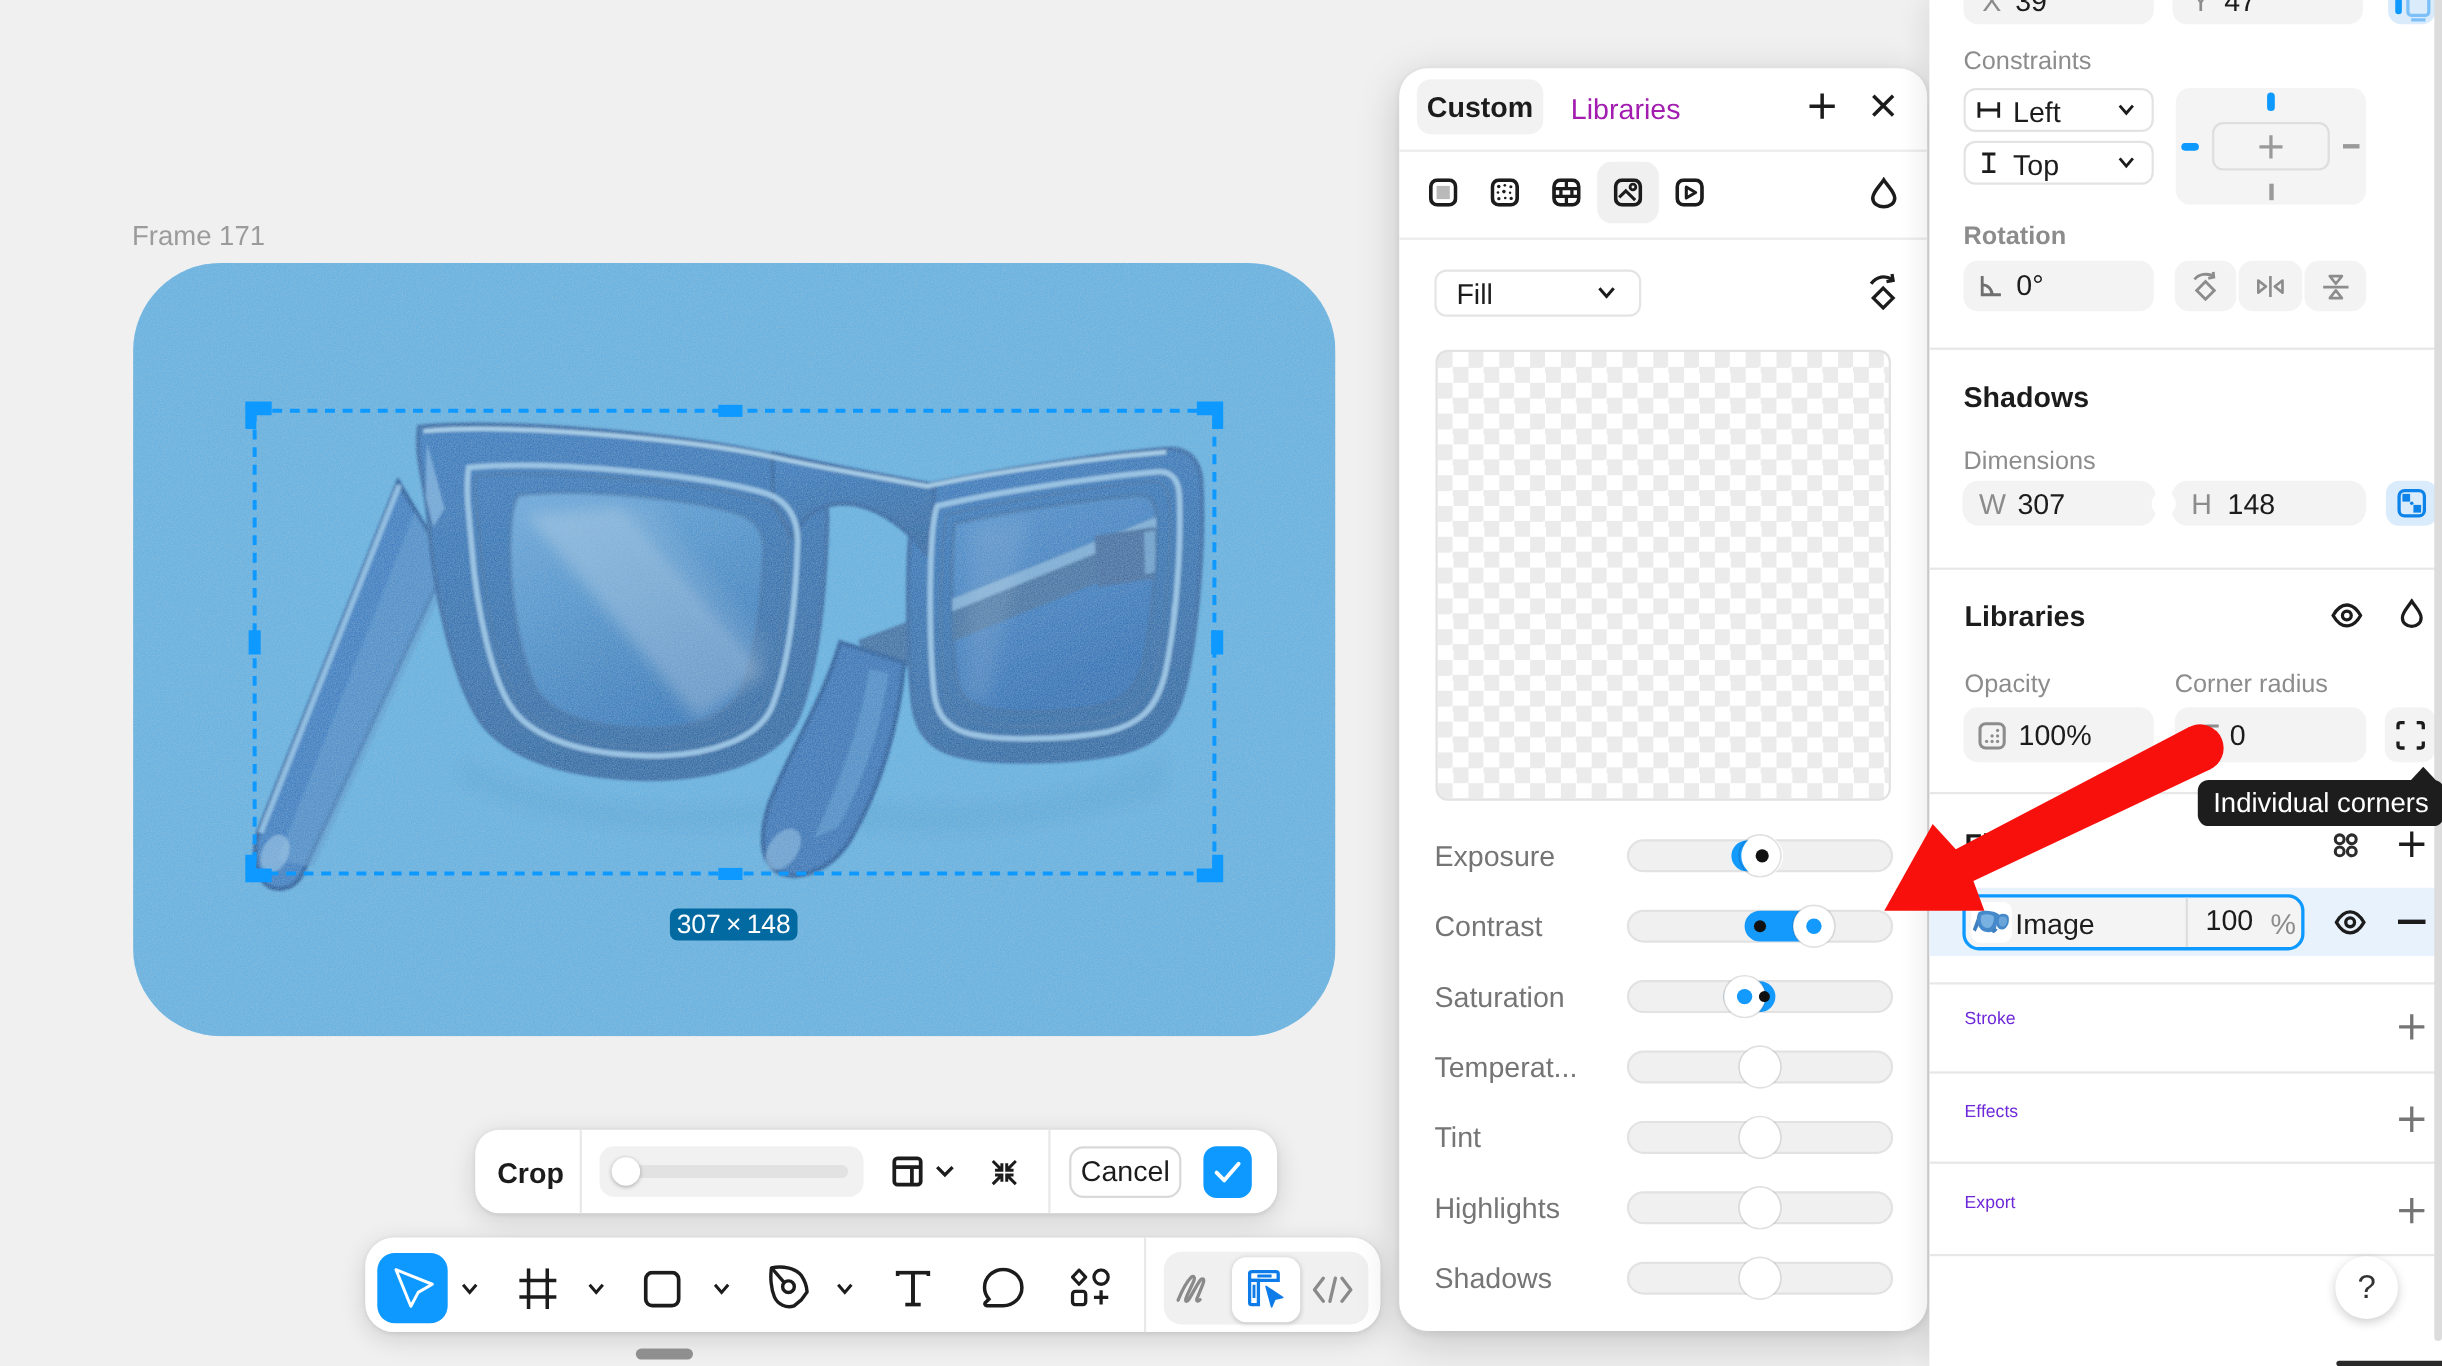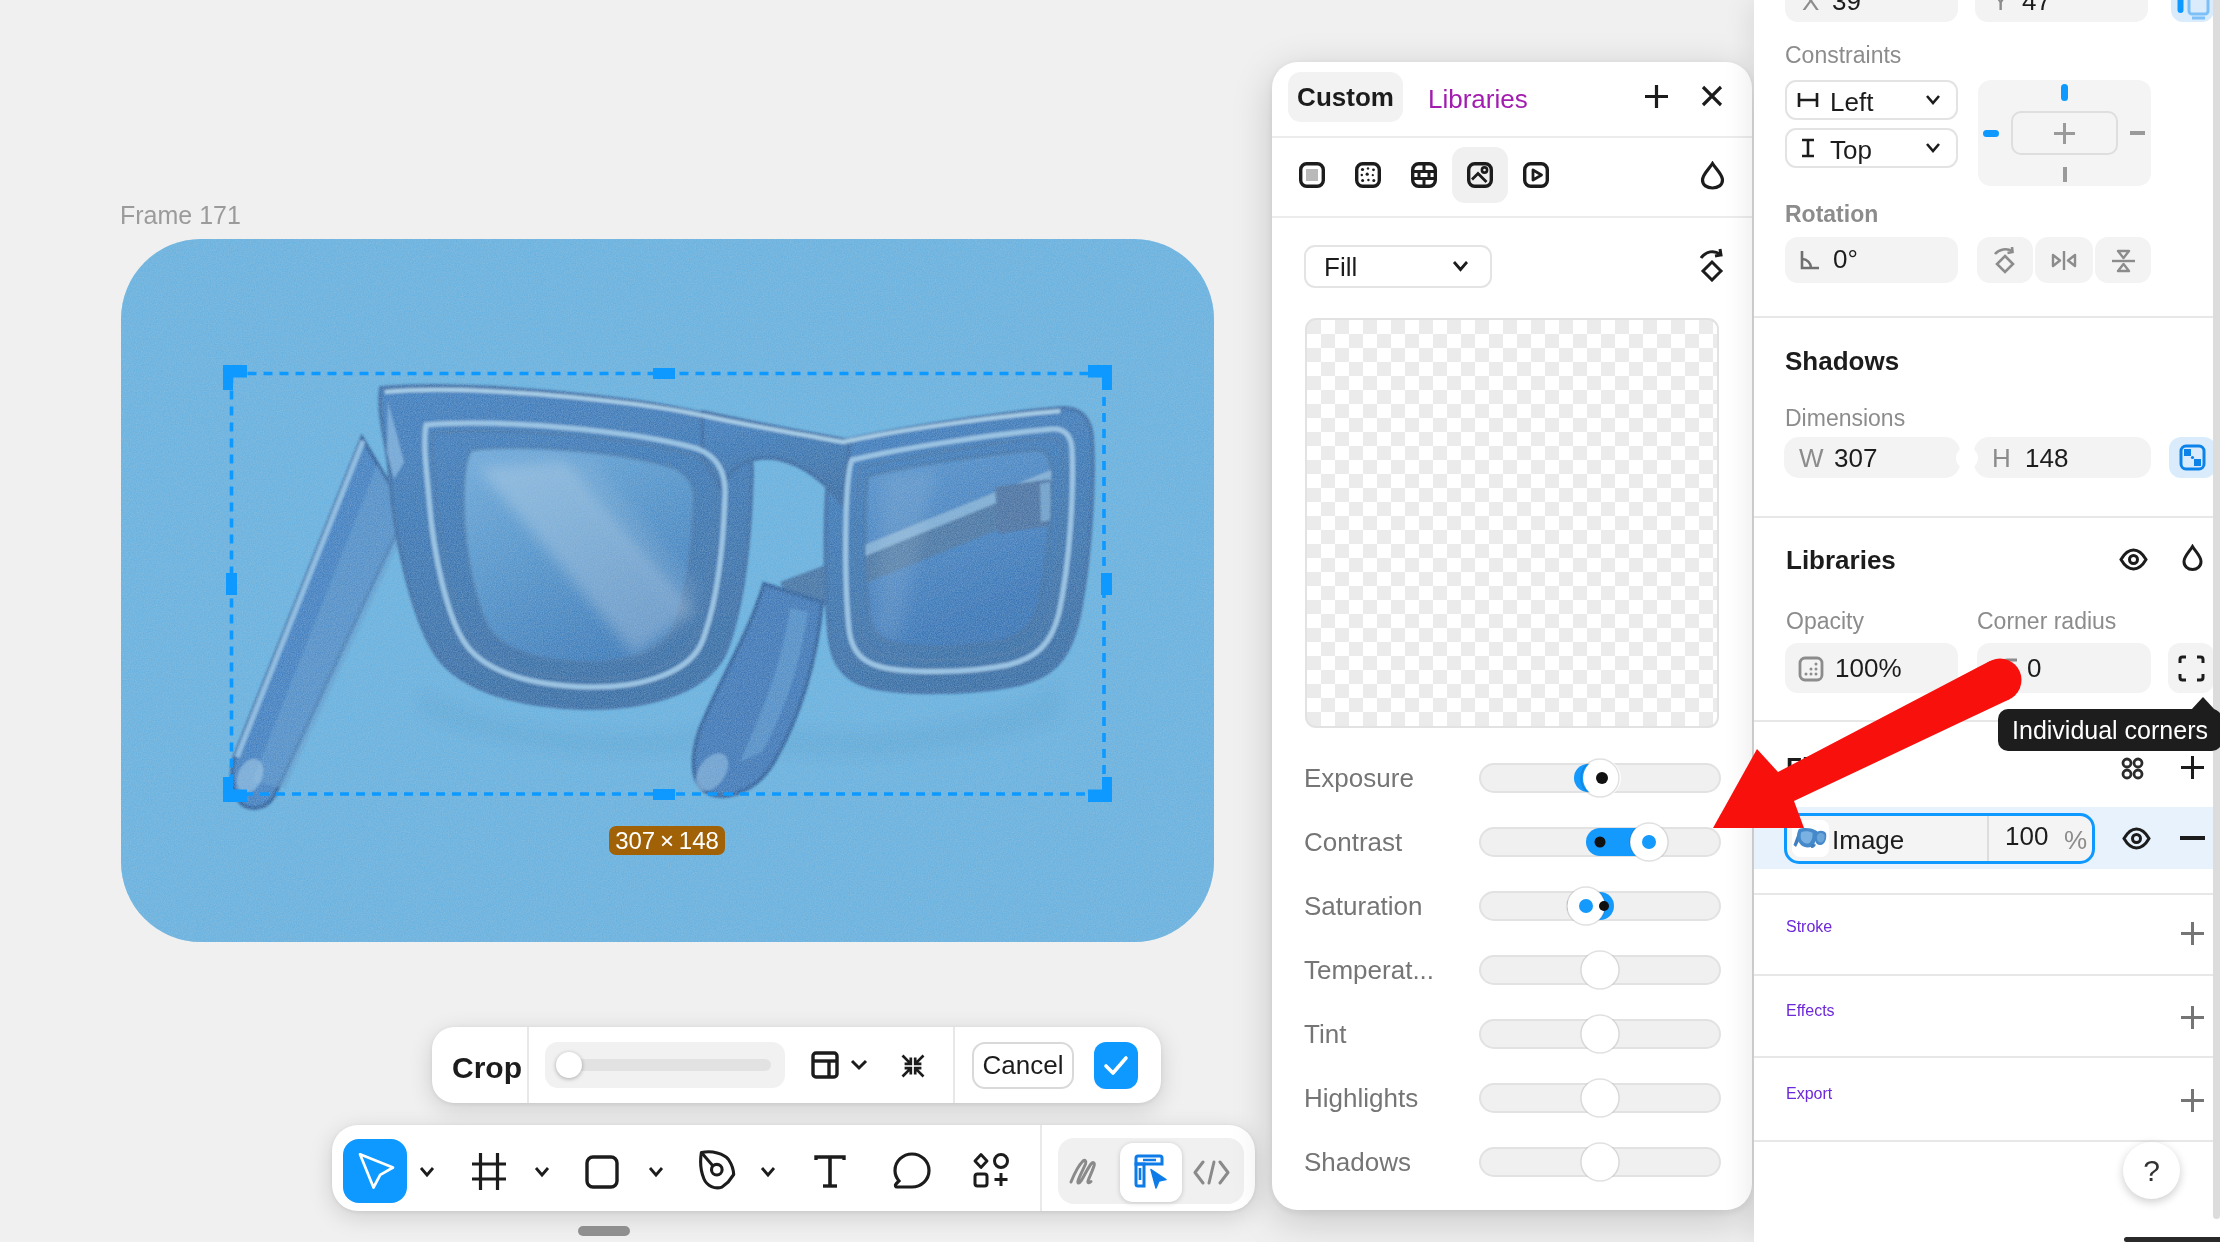--- a/index.html
+++ b/index.html
@@ -141,26 +141,26 @@
     <path d="M 223 777 L 223 802 L 247 802 L 247 789.5 L 233 789.5 L 233 777 Z" fill="#0d99ff"></path>
     <path d="M 1112 777 L 1112 802 L 1088 802 L 1088 789.5 L 1102 789.5 L 1102 777 Z" fill="#0d99ff"></path>
 
     <rect x="653" y="368" width="22" height="11" fill="#0d99ff"></rect>
     <rect x="653" y="789" width="22" height="11" fill="#0d99ff"></rect>
     <rect x="226" y="573" width="11" height="22" fill="#0d99ff"></rect>
     <rect x="1101" y="573" width="11" height="22" fill="#0d99ff"></rect>
   </g>
 </svg>
 
-<div class="abs" style="left:609px;top:826px;width:116px;height:29px;background:#a16207;border-radius:7px;
+<div class="abs" style="left:609px;top:826px;width:116px;height:29px;background:#0369a1;border-radius:7px;
   color:#fff;font-size:24px;display:flex;align-items:center;justify-content:center;">307 × 148</div>
 
 <div class="abs" style="left:432px;top:1027px;width:729px;height:76px;background:#fff;border-radius:22px;
   box-shadow:0 6px 24px rgba(0,0,0,.14), 0 1px 4px rgba(0,0,0,.08);"></div>
-<div class="abs" style="left:452px;top:1051px;font-size:30px;font-weight:bold;color:#1c1c1c;">Crop</div>
+<div class="abs" style="left:452px;top:1051px;font-size:26px;font-weight:bold;color:#1c1c1c;">Crop</div>
 <div class="abs" style="left:527px;top:1027px;width:2px;height:76px;background:#e8e8e8;"></div>
 <div class="abs" style="left:545px;top:1042px;width:240px;height:46px;background:#f1f1f1;border-radius:13px;"></div>
 <div class="abs" style="left:557px;top:1059px;width:214px;height:12px;background:#e2e2e2;border-radius:6px;"></div>
 <div class="abs" style="left:556px;top:1052px;width:26px;height:26px;background:#fff;border-radius:50%;
   box-shadow:0 1px 4px rgba(0,0,0,.3);"></div>
 <svg class="abs" style="left:810px;top:1050px" width="30" height="30" viewBox="0 0 30 30">
   <rect x="3" y="3" width="24" height="24" rx="3" fill="none" stroke="#1c1c1c" stroke-width="3.4"></rect>
   <line x1="3" y1="11" x2="27" y2="11" stroke="#1c1c1c" stroke-width="3.4"></line>
   <line x1="19" y1="11" x2="19" y2="27" stroke="#1c1c1c" stroke-width="3.4"></line>
 </svg>

